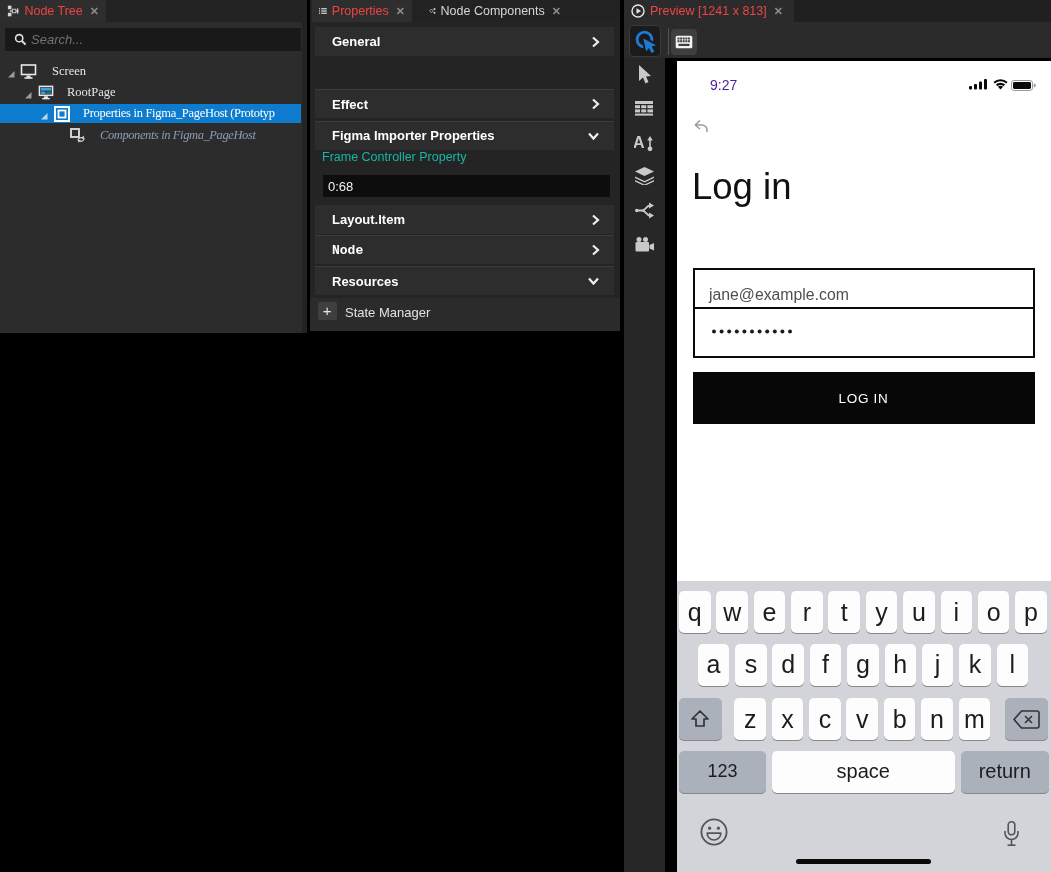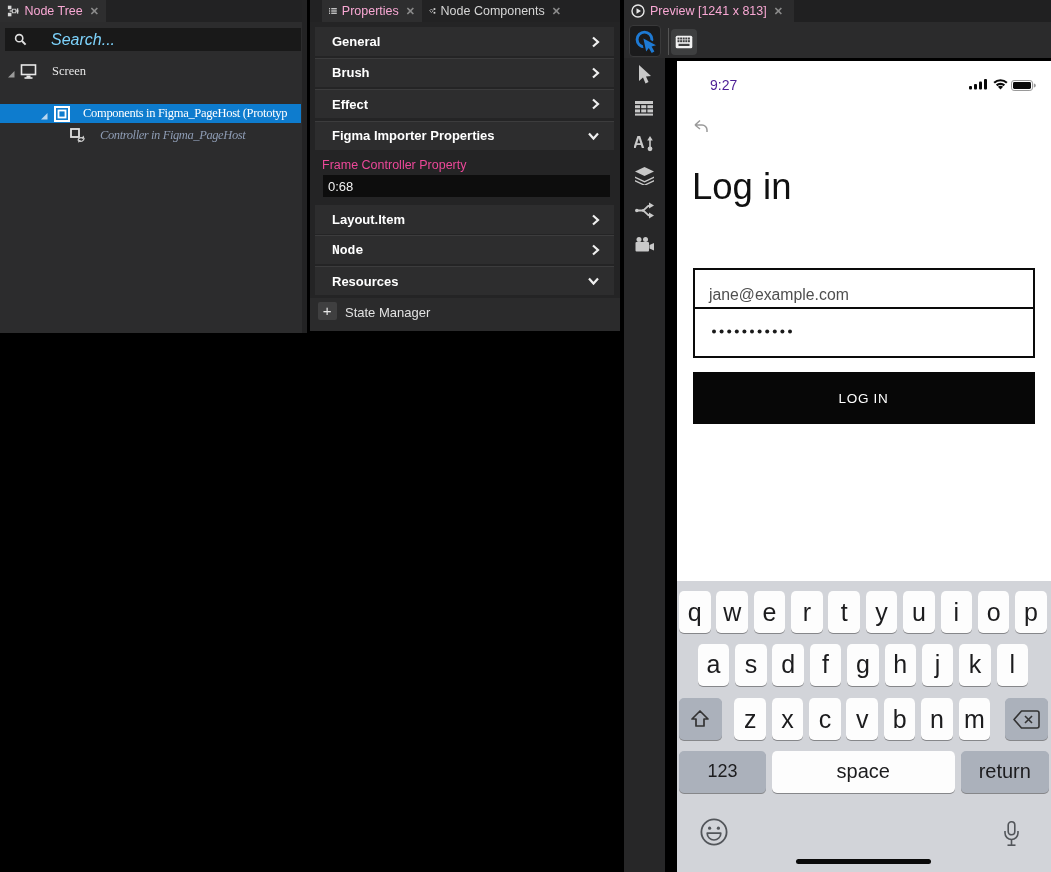--- a/index.html
+++ b/index.html
@@ -5,21 +5,21 @@
   html,body{margin:0;padding:0;}
   body{width:1051px;height:872px;background:#000;font-family:"Liberation Sans",sans-serif;position:relative;overflow:hidden;}
   .abs{position:absolute;}
   
   #panel-tree{left:0;top:0;width:302px;height:333px;background:#2c2c2d;}
   #panel-props{left:310px;top:0;width:310px;height:331px;background:#242425;}
   #panel-prev{left:624px;top:0;width:427px;height:872px;background:#000;}
   .tabstrip{left:0;top:0;right:0;height:22px;background:#222223;}
   .tab{position:absolute;top:0;height:22px;display:flex;align-items:center;gap:5px;padding:0 7px;box-sizing:border-box;}
   .tab.active{background:#2e2e2f;}
-  .tab .txt{font-size:12.5px;color:#f9a8d4;white-space:nowrap;}
+  .tab .txt{font-size:12.5px;color:#ef4444;white-space:nowrap;}
   .tab .x{color:#8b8b8b;font-size:11px;font-weight:bold;margin-left:2px;}
   
   .trow{position:absolute;left:0;width:306px;height:21px;display:flex;align-items:center;overflow:hidden;font-family:Liberation Serif, serif;}
   .trow .lbl{font-size:12.5px;color:#e6e6e6;white-space:nowrap;}
   .sel{background:#0e7cce;}
   
   .sect{position:absolute;left:5px;width:299px;height:29px;background:#2d2d2e;display:flex;align-items:center;border-top:1px solid #3c3c3d;box-sizing:border-box;}
   .sect .t{font-size:13px;font-weight:bold;color:#ffffff;margin-left:17px;}
   .chev{position:absolute;right:14px;top:50%;transform:translateY(-50%);}
   
@@ -47,60 +47,74 @@
         </g>
       </svg>
     <span class="txt">Node Tree</span>
       <span class="x">✕</span>
   </div>
   <div class="abs" style="left:5px;top:28px;width:296px;height:23px;background:#191919;display:flex;align-items:center;">
     <svg width="13" height="13" style="margin-left:9px" viewBox="0 0 13 13">
         <circle cx="5.2" cy="5.2" r="3.6" fill="none" stroke="#e0e0e0" stroke-width="1.6"></circle>
         <line x1="8" y1="8" x2="11.6" y2="11.6" stroke="#e0e0e0" stroke-width="2"></line>
       </svg>
-    <span style="font-style:italic;font-size:16px;color:#7dd3fc;margin-left:24px;">Search...</span>
+    <span style="font-style:italic;font-size:13px;color:#737373;margin-left:4px;">Search...</span>
   </div>
 
   <div class="trow" style="top:61px;">
     <svg class="abs" style="left:8px;top:10px" width="7" height="7">
         <polygon points="6.5,0 6.5,6.5 0,6.5" fill="#9a9a9a"></polygon>
       </svg>
     <svg class="abs" style="left:20px;top:2px" width="17" height="17" viewBox="0 0 17 17">
         <rect x="1.5" y="2" width="14" height="9.5" fill="none" stroke="#e8e8e8" stroke-width="1.6"></rect>
         <rect x="6.5" y="12.5" width="4" height="2.2" fill="#e8e8e8"></rect>
         <rect x="4.5" y="14.2" width="8" height="1.6" fill="#e8e8e8"></rect>
       </svg>
     <span class="lbl" style="margin-left:52px;">Screen</span>
   </div>
+  <div class="trow" style="top:82px;">
+    <svg class="abs" style="left:25px;top:10px" width="7" height="7">
+        <polygon points="6.5,0 6.5,6.5 0,6.5" fill="#9a9a9a"></polygon>
+      </svg>
+    <svg class="abs" style="left:38px;top:2px" width="16" height="17" viewBox="0 0 17 17">
+        <rect x="1.5" y="2" width="14" height="9.5" fill="none" stroke="#e8e8e8" stroke-width="1.6"></rect>
+        <rect x="3" y="3.5" width="11" height="3" fill="#39a7e0"></rect>
+        <rect x="3" y="7.5" width="5" height="2.5" fill="#39a7e0"></rect>
+        <rect x="9" y="7.5" width="5" height="2.5" fill="#2573a0"></rect>
+        <rect x="6.5" y="12.5" width="4" height="2.2" fill="#e8e8e8"></rect>
+        <rect x="4.5" y="14.2" width="8" height="1.6" fill="#e8e8e8"></rect>
+      </svg>
+    <span class="lbl" style="margin-left:67px;">RootPage</span>
+  </div>
   <div class="trow sel" style="top:104px;height:19px;width:301px;">
     <svg class="abs" style="left:41px;top:9px" width="7" height="7">
         <polygon points="6.5,0 6.5,6.5 0,6.5" fill="#b9d7f0"></polygon>
       </svg>
     <svg class="abs" style="left:54px;top:1.5px" width="16" height="16" viewBox="0 0 16 16">
         <rect x="1" y="1" width="14" height="14" fill="none" stroke="#fff" stroke-width="2"></rect>
         <rect x="4.5" y="4.5" width="7" height="7" fill="none" stroke="#fff" stroke-width="1.8"></rect>
       </svg>
-    <span class="lbl" style="margin-left:83px;color:#fff;letter-spacing:-0.3px;">Components in Figma_PageHost (Prototyp</span>
+    <span class="lbl" style="margin-left:83px;color:#fff;letter-spacing:-0.3px;">Properties in Figma_PageHost (Prototyp</span>
   </div>
   <div class="trow" style="top:125px;">
     <svg class="abs" style="left:69px;top:2px" width="17" height="17" viewBox="0 0 17 17">
         <rect x="2" y="2" width="8" height="8" fill="none" stroke="#e0e0e0" stroke-width="1.8"></rect>
         <path d="M9 13.5 a3 3 0 0 1 5-2" fill="none" stroke="#cfcfcf" stroke-width="1.3"></path>
         <path d="M15 11 a3 3 0 0 1-5 2.5" fill="none" stroke="#cfcfcf" stroke-width="1.3"></path>
         <polygon points="14.6,8.6 15.4,11.6 12.5,11 " fill="#cfcfcf"></polygon>
         <polygon points="9.4,15.8 9,12.8 12,13.6" fill="#cfcfcf"></polygon>
       </svg>
-    <span class="lbl" style="margin-left:100px;font-style:italic;color:#8e9cb4;letter-spacing:-0.4px;">Controller in Figma_PageHost</span>
+    <span class="lbl" style="margin-left:100px;font-style:italic;color:#8e9cb4;letter-spacing:-0.4px;">Components in Figma_PageHost</span>
   </div>
 </div>
 <div class="abs" style="left:302px;top:0;width:5px;height:333px;background:#232324;"></div>
 
 <div class="abs" id="panel-props">
   <div class="abs tabstrip"></div>
-  <div class="tab active" style="left:12px;width:100px;">
+  <div class="tab active" style="left:2px;width:100px;">
     <svg width="14" height="12" viewBox="0 0 14 12">
         <g fill="#e8e8e8">
           <rect x="0" y="1" width="2" height="2"></rect>
           <rect x="4" y="1" width="10" height="2"></rect>
           <rect x="0" y="5" width="2" height="2"></rect>
           <rect x="4" y="5" width="10" height="2"></rect>
           <rect x="0" y="9" width="2" height="2"></rect>
           <rect x="4" y="9" width="10" height="2"></rect>
         </g>
       </svg>
@@ -115,39 +129,33 @@
       </svg>
     <span class="txt" style="color:#d6d6d6;">Node Components</span>
       <span class="x">✕</span>
   </div>
   <div class="sect" style="top:27px;border-top:none;">
       <span class="t">General</span>
     <svg class="chev" width="9" height="13" viewBox="0 0 9 13">
         <path d="M2 2 L7 6.5 L2 11" fill="none" stroke="#efefef" stroke-width="2.2"></path>
       </svg>
     </div>
-  <div class="sect" style="top:57.5px;">
-      <span class="t">Brush</span>
-    <svg class="chev" width="9" height="13" viewBox="0 0 9 13">
-        <path d="M2 2 L7 6.5 L2 11" fill="none" stroke="#efefef" stroke-width="2.2"></path>
-      </svg>
-    </div>
   <div class="sect" style="top:89px;">
       <span class="t">Effect</span>
     <svg class="chev" width="9" height="13" viewBox="0 0 9 13">
         <path d="M2 2 L7 6.5 L2 11" fill="none" stroke="#efefef" stroke-width="2.2"></path>
       </svg>
     </div>
   <div class="sect" style="top:120.5px;">
       <span class="t">Figma Importer Properties</span>
     <svg class="chev" width="13" height="9" viewBox="0 0 13 9">
         <path d="M2 2 L6.5 7 L11 2" fill="none" stroke="#efefef" stroke-width="2.2"></path>
       </svg>
     </div>
-  <div class="abs" style="left:12px;top:158px;font-size:12.5px;color:#ec4899;">Frame Controller Property</div>
+  <div class="abs" style="left:12px;top:150px;font-size:12.5px;color:#14b8a6;">Frame Controller Property</div>
   <div class="abs" style="left:13px;top:175px;width:287px;height:22px;background:#0d0d0d;display:flex;align-items:center;">
     <span style="font-size:13px;color:#f2f2f2;margin-left:5px;">0:68</span>
   </div>
   <div class="sect" style="top:205px;border-top:none;">
       <span class="t">Layout.Item</span>
     <svg class="chev" width="9" height="13" viewBox="0 0 9 13">
         <path d="M2 2 L7 6.5 L2 11" fill="none" stroke="#efefef" stroke-width="2.2"></path>
       </svg>
     </div>
   <div class="sect" style="top:235px;font-family:Liberation Mono, monospace;">

